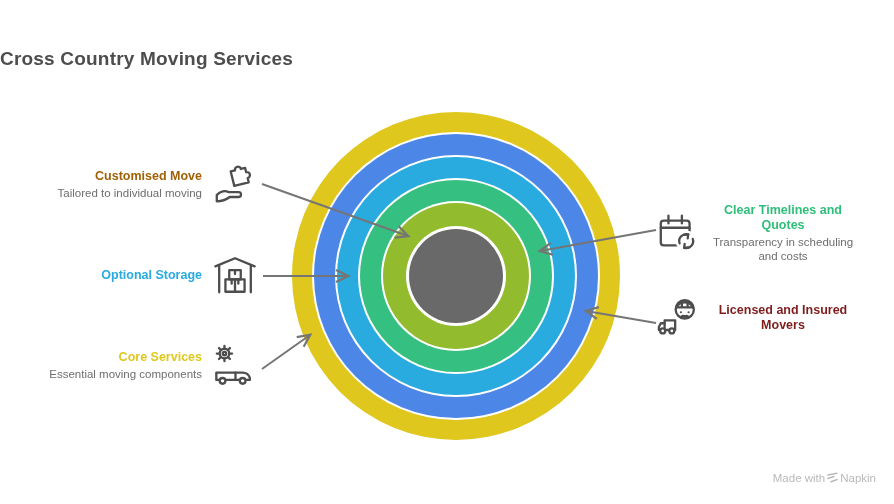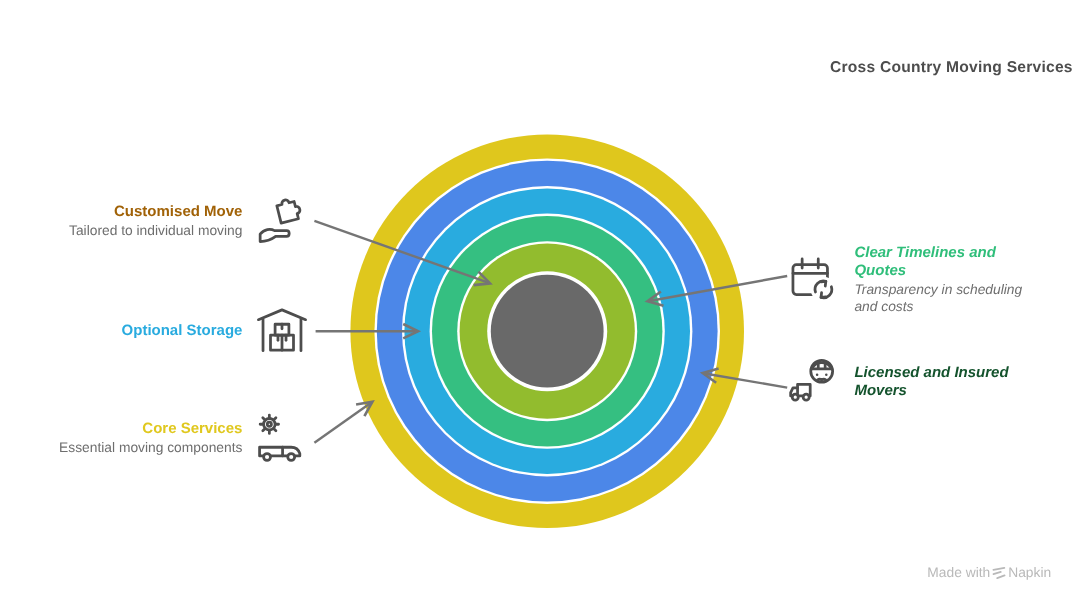--- a/index.html
+++ b/index.html
@@ -1,27 +1,27 @@
 <!DOCTYPE html>
 <html><head>
 <meta charset="utf-8">
 <style>
   html,body{margin:0;padding:0;background:#fff;}
   .canvas{position:relative;width:894px;height:504px;background:#fff;overflow:hidden;
           font-family:"Liberation Sans",sans-serif;}
-  .title{position:absolute;top:48px;left:0;width:100%;text-align:right;margin:0;
-         font-size:13px;font-weight:bold;color:#4D4D4D;letter-spacing:.2px;}
+  .title{position:absolute;top:48px;left:0;width:100%;text-align:left;margin:0;
+         font-size:19px;font-weight:bold;color:#4D4D4D;letter-spacing:.2px;}
   .diagram{position:absolute;top:0;left:0;width:894px;height:504px;}
   .item{position:absolute;display:flex;align-items:center;gap:10px;}
   .item .txt .t{font-size:12.5px;font-weight:bold;line-height:15px;}
   .item .txt .s{font-size:11.5px;color:#6E6E6E;line-height:13.5px;margin-top:3px;}
   .item.left .txt{text-align:right;}
   .item.left{flex-direction:row;}
   .item.right{flex-direction:row;}
-  .item.right .txt{text-align:left;max-width:142px;font-style:italic;}
+  .item.right .txt{text-align:center;max-width:142px;}
   .icon{width:46px;height:46px;flex:0 0 auto;color:#4D4D4D;display:flex;
         align-items:center;justify-content:center;}
   .icon svg{width:46px;height:46px;stroke:currentColor;fill:none;
             stroke-width:2.4;stroke-linecap:round;stroke-linejoin:round;}
   .footer{position:absolute;right:18px;bottom:20px;display:flex;align-items:center;gap:1px;
           color:#B9B9B9;font-size:11.5px;}
   .footer svg{width:13px;height:13px;stroke:currentColor;fill:none;
               stroke-width:1.6;stroke-linecap:round;stroke-linejoin:round;}
 </style>
 </head>
@@ -138,21 +138,21 @@
         <circle cx="26" cy="18" r="1.1" fill="currentColor" stroke="none"></circle>
         <circle cx="34" cy="18" r="1.1" fill="currentColor" stroke="none"></circle>
         <path d="M26.5 22.5 Q28.2 21.2 30 22.5 Q31.8 21.2 33.5 22.5"></path>
         <path d="M9 26.5 H20 V36.5 H9 Z"></path>
         <path d="M9 29.5 H5 L3 33.5 V36.5 H9"></path>
         <circle cx="7" cy="37.5" r="2.6" fill="#fff"></circle>
         <circle cx="16.5" cy="37.5" r="2.6" fill="#fff"></circle>
       </svg>
     </span>
     <div class="txt">
-      <div class="t" style="color: #14532d;">Licensed and Insured Movers</div>
+      <div class="t" style="color: #7f1d1d;">Licensed and Insured Movers</div>
     </div>
   </div>
 
   <div class="footer">
     <span>Made with</span>
     <svg viewBox="0 0 14 14">
       <path d="M2 4.2 L11.8 2.4 M2 8 L8.6 6 M5.4 11.6 L12 9.2"></path>
     </svg>
     <span>Napkin</span>
   </div>

